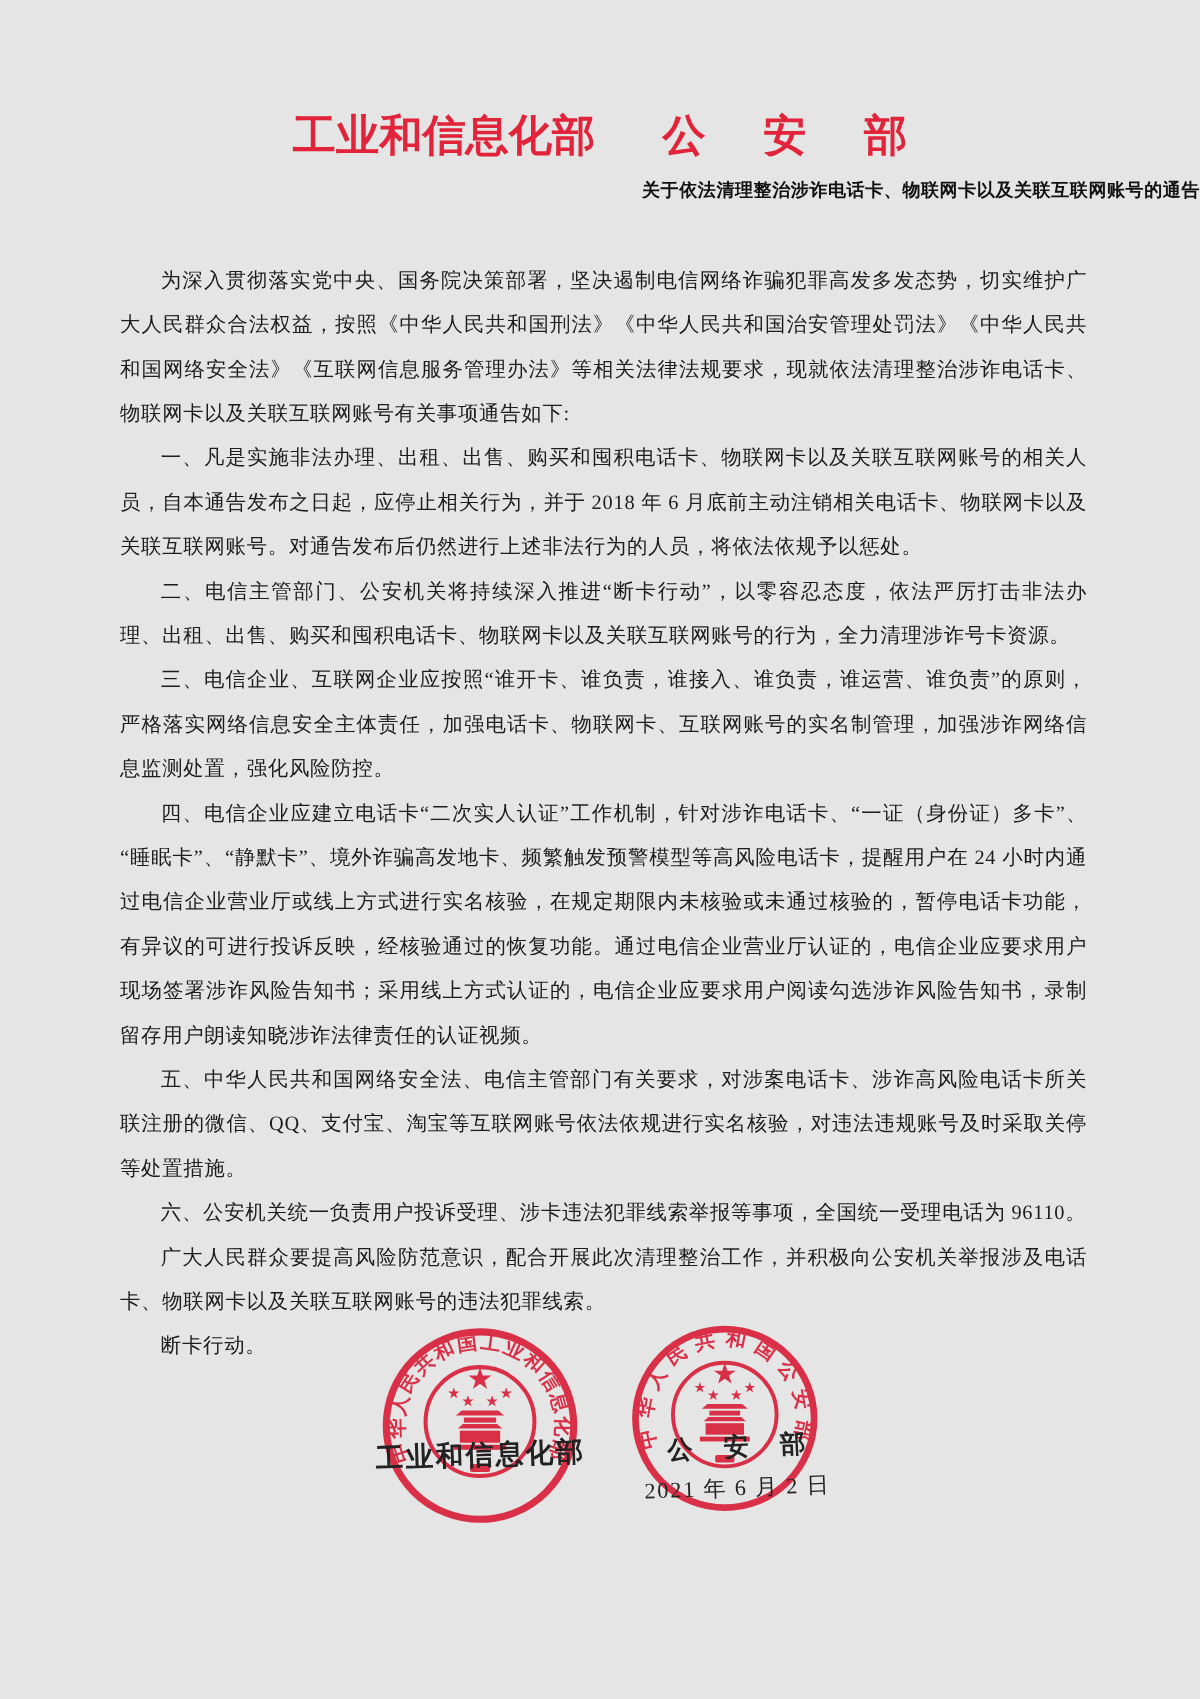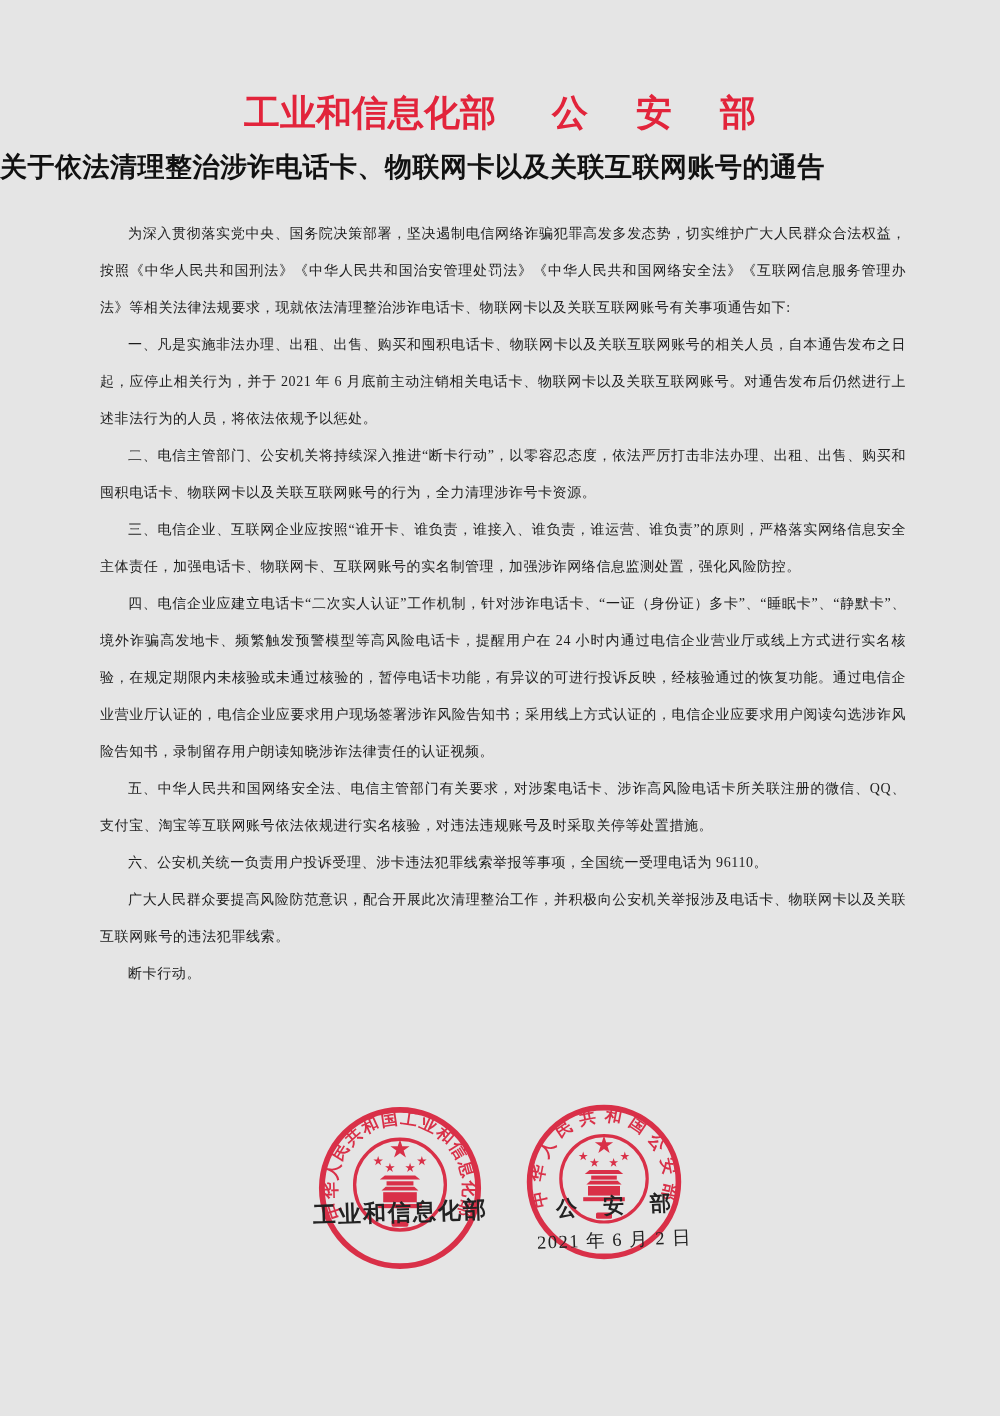--- a/index.html
+++ b/index.html
@@ -22,28 +22,28 @@
     position:absolute;top:92px;left:0;right:0;
     display:flex;justify-content:center;align-items:baseline;gap:56px;
     color:var(--header-red);
     font-weight:700;
     font-size:36px;
     line-height:1.2;
   }
   .agency-right{letter-spacing:48px;margin-right:-48px;}
   .doc-title{
     position:absolute;top:149px;left:0;right:0;
-    text-align:left;
-    font-size:27px;font-weight:700;
+    text-align:right;
+    font-size:15px;font-weight:700;
     letter-spacing:0.5px;
     color:#111;
   }
   .body-text{
     position:absolute;top:215px;left:100px;width:806px;
-    font-size:14px;line-height:37px;
+    font-size:17px;line-height:37px;
     text-align:justify;
     letter-spacing:0.6px;
   }
   .body-text p{text-indent:2em;margin:0;}
   .seal{position:absolute;}
   .seal-left{left:316px;top:1104px;width:168px;height:168px;}
   .seal-right{left:524px;top:1102px;width:160px;height:160px;}
   .seal svg{width:100%;height:100%;display:block;}
   .seal-ring{fill:none;stroke:var(--seal-red);stroke-width:7;}
   .seal-arc-text{
@@ -77,21 +77,21 @@
 
   <div class="header-row">
     <span class="agency-left">工业和信息化部</span>
     <span class="agency-right">公安部</span>
   </div>
 
   <div class="doc-title">关于依法清理整治涉诈电话卡、物联网卡以及关联互联网账号的通告</div>
 
   <div class="body-text">
     <p>为深入贯彻落实党中央、国务院决策部署，坚决遏制电信网络诈骗犯罪高发多发态势，切实维护广大人民群众合法权益，按照《中华人民共和国刑法》《中华人民共和国治安管理处罚法》《中华人民共和国网络安全法》《互联网信息服务管理办法》等相关法律法规要求，现就依法清理整治涉诈电话卡、物联网卡以及关联互联网账号有关事项通告如下:</p>
-    <p>一、凡是实施非法办理、出租、出售、购买和囤积电话卡、物联网卡以及关联互联网账号的相关人员，自本通告发布之日起，应停止相关行为，并于 2021 年 6 月底前主动注销相关电话卡、物联网卡以及关联互联网账号。对通告发布后仍然进行上述非法行为的人员，将依法依规予以惩处。</p>
+    <p>一、凡是实施非法办理、出租、出售、购买和囤积电话卡、物联网卡以及关联互联网账号的相关人员，自本通告发布之日起，应停止相关行为，并于 2018 年 6 月底前主动注销相关电话卡、物联网卡以及关联互联网账号。对通告发布后仍然进行上述非法行为的人员，将依法依规予以惩处。</p>
     <p>二、电信主管部门、公安机关将持续深入推进“断卡行动”，以零容忍态度，依法严厉打击非法办理、出租、出售、购买和囤积电话卡、物联网卡以及关联互联网账号的行为，全力清理涉诈号卡资源。</p>
     <p>三、电信企业、互联网企业应按照“谁开卡、谁负责，谁接入、谁负责，谁运营、谁负责”的原则，严格落实网络信息安全主体责任，加强电话卡、物联网卡、互联网账号的实名制管理，加强涉诈网络信息监测处置，强化风险防控。</p>
     <p>四、电信企业应建立电话卡“二次实人认证”工作机制，针对涉诈电话卡、“一证（身份证）多卡”、“睡眠卡”、“静默卡”、境外诈骗高发地卡、频繁触发预警模型等高风险电话卡，提醒用户在 24 小时内通过电信企业营业厅或线上方式进行实名核验，在规定期限内未核验或未通过核验的，暂停电话卡功能，有异议的可进行投诉反映，经核验通过的恢复功能。通过电信企业营业厅认证的，电信企业应要求用户现场签署涉诈风险告知书；采用线上方式认证的，电信企业应要求用户阅读勾选涉诈风险告知书，录制留存用户朗读知晓涉诈法律责任的认证视频。</p>
     <p>五、中华人民共和国网络安全法、电信主管部门有关要求，对涉案电话卡、涉诈高风险电话卡所关联注册的微信、QQ、支付宝、淘宝等互联网账号依法依规进行实名核验，对违法违规账号及时采取关停等处置措施。</p>
     <p>六、公安机关统一负责用户投诉受理、涉卡违法犯罪线索举报等事项，全国统一受理电话为 96110。</p>
     <p>广大人民群众要提高风险防范意识，配合开展此次清理整治工作，并积极向公安机关举报涉及电话卡、物联网卡以及关联互联网账号的违法犯罪线索。</p>
     <p>断卡行动。</p>
   </div>
 
   <div class="seal seal-left">

